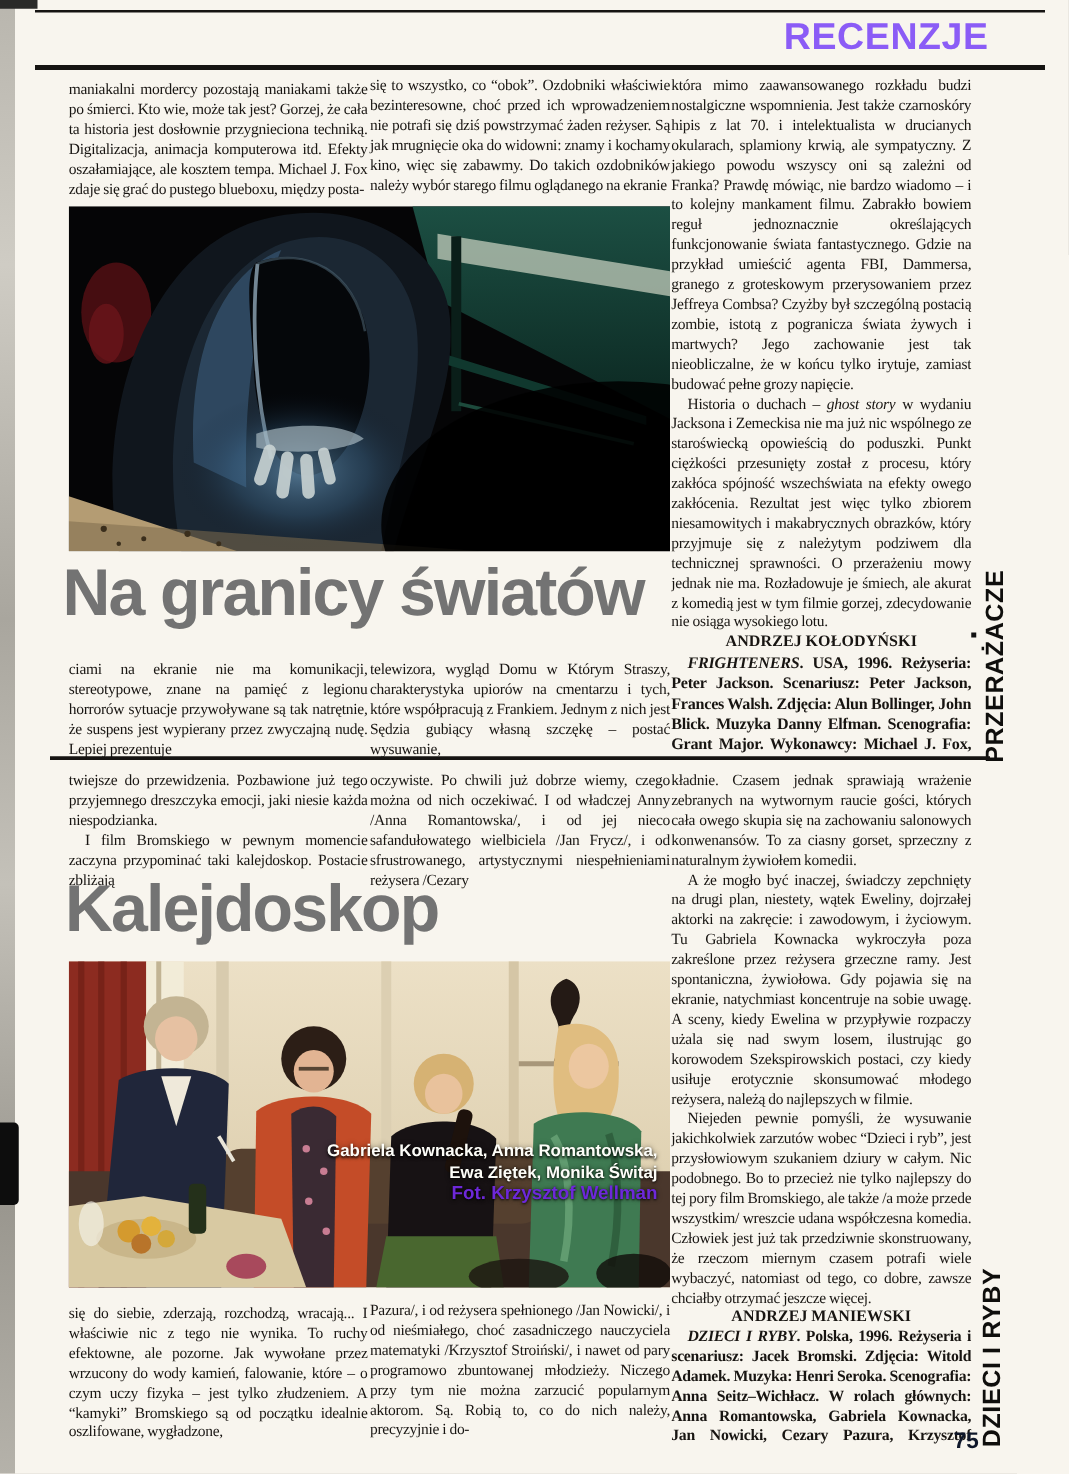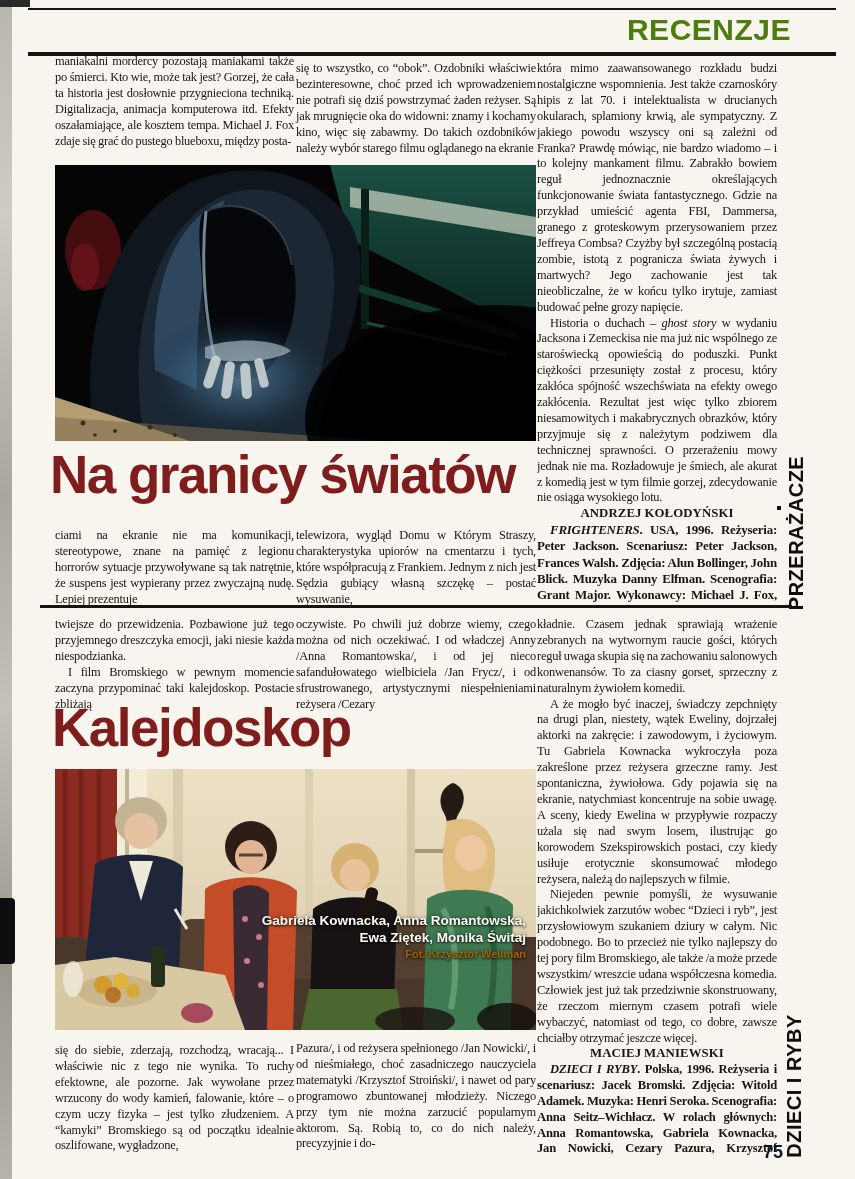--- a/index.html
+++ b/index.html
@@ -8,39 +8,39 @@
   
   .edge-left{position:absolute;left:0;top:0;width:12px;height:1179px;
              background:linear-gradient(180deg,#b9b6ae 0%,#cfccc4 18%,#a9a69e 42%,#c4c1b9 60%,#9a978f 82%,#b5b2aa 100%);}
   .edge-blob{position:absolute;left:0;top:898px;width:15px;height:66px;background:#0d0d0d;border-radius:0 4px 4px 0;}
   .edge-smudge{position:absolute;left:0;top:0;width:30px;height:7px;background:#2a2a28;}
   .rule{position:absolute;background:#161412;}
   .rule-thin{left:28px;top:8px;width:808px;height:2px;}
   .rule-thick{left:28px;top:52px;width:808px;height:4px;}
   .rule-divider{left:40px;top:605px;width:752px;height:3px;}
   .masthead{position:absolute;top:13px;right:64px;font-family:"Liberation Sans",sans-serif;
-            font-weight:bold;font-size:30px;letter-spacing:.5px;color:#4d7c0f;}
+            font-weight:bold;font-size:30px;letter-spacing:.5px;color:#8b5cf6;}
   .bodytext{font-size:12.4px;line-height:15.9px;letter-spacing:-.22px;word-spacing:-.4px;
             text-align:justify;}
   .bodytext p{margin:0;}
   .col{position:absolute;}
   .ind{text-indent:13px;}
   .headline{position:absolute;font-family:"Liberation Sans",sans-serif;font-weight:bold;
-            color:#7f1d1d;letter-spacing:-1.5px;white-space:nowrap;}
+            color:#737373;letter-spacing:-1.5px;white-space:nowrap;}
   .headline1{left:50px;top:444px;font-size:53px;}
   .headline2{left:52px;top:697px;font-size:53px;}
   .author{font-weight:bold;text-align:center;font-size:12.8px;letter-spacing:.1px;}
   .credits{font-weight:bold;font-size:12.9px;line-height:16.2px;text-align:justify;
            letter-spacing:-.2px;margin-top:3px;text-indent:13px;}
   .credits .ctitle{font-style:italic;}
   .photo{position:absolute;display:block;}
   .caption{position:absolute;right:10px;bottom:28px;text-align:right;color:#fdfdf8;
            font-family:"Liberation Sans",sans-serif;font-weight:bold;font-size:13.5px;line-height:17px;
            text-shadow:0 1px 2px rgba(0,0,0,.8),0 0 4px rgba(0,0,0,.5);}
-  .caption .credit{font-size:11px;color:#a16207;}
+  .caption .credit{font-size:15px;color:#6d28d9;}
   .sidelabel{position:absolute;font-family:"Liberation Sans",sans-serif;font-weight:bold;
              font-size:20px;letter-spacing:.5px;color:#0f0e0c;text-align:center;white-space:nowrap;
              transform:rotate(-90deg);}
   .side1{left:704px;top:521px;width:186px;height:24px;}
   .side2{left:715px;top:1074px;width:160px;height:24px;}
   .bullet{position:absolute;left:777px;top:506px;width:4px;height:4px;background:#111;}
   .pagenum{position:absolute;left:763px;top:1142px;font-family:"Liberation Sans",sans-serif;
            font-weight:bold;font-size:18px;color:#0f172a;}
 </style>
 </head>
@@ -49,21 +49,21 @@
 <div class="page">
 
   <div class="edge-left"></div>
   <div class="edge-blob"></div>
   <div class="edge-smudge"></div>
 
   <div class="rule rule-thin"></div>
   <div class="masthead">RECENZJE</div>
   <div class="rule rule-thick"></div>
 
-  <div class="col bodytext" style="left:55px;top:54px;width:239px;">
+  <div class="col bodytext" style="left:55px;top:64px;width:239px;">
     <p>maniakalni mordercy pozostają maniakami także po śmierci. Kto wie, może tak jest? Gorzej, że cała ta historia jest dosłownie przygnieciona techniką. Digitalizacja, animacja komputerowa itd. Efekty oszałamiające, ale kosztem tempa. Michael J. Fox zdaje się grać do pustego blueboxu, między posta-</p>
   </div>
   <div class="col bodytext" style="left:296px;top:61px;width:240px;">
     <p>się to wszystko, co “obok”. Ozdobniki właściwie bezinteresowne, choć przed ich wprowadzeniem nie potrafi się dziś powstrzymać żaden reżyser. Są jak mrugnięcie oka do widowni: znamy i kochamy kino, więc się zabawmy. Do takich ozdobników należy wybór starego filmu oglądanego na ekranie</p>
   </div>
 
   <div class="col bodytext" style="left:537px;top:61px;width:240px;height:545px;overflow:hidden;">
     <p>która mimo zaawansowanego rozkładu budzi nostalgiczne wspomnienia. Jest także czarnoskóry hipis z lat 70. i intelektualista w drucianych okularach, splamiony krwią, ale sympatyczny. Z jakiego powodu wszyscy oni są zależni od Franka? Prawdę mówiąc, nie bardzo wiadomo – i to kolejny mankament filmu. Zabrakło bowiem reguł jednoznacznie określających funkcjonowanie świata fantastycznego. Gdzie na przykład umieścić agenta FBI, Dammersa, granego z groteskowym przerysowaniem przez Jeffreya Combsa? Czyżby był szczególną postacią zombie, istotą z pogranicza świata żywych i martwych? Jego zachowanie jest tak nieobliczalne, że w końcu tylko irytuje, zamiast budować pełne grozy napięcie.</p>
     <p class="ind"><span>Historia o duchach – </span><i>ghost story</i><span> w wydaniu Jacksona i Zemeckisa nie ma już nic wspólnego ze staroświecką opowieścią do poduszki. Punkt ciężkości przesunięty został z procesu, który zakłóca spójność wszechświata na efekty owego zakłócenia. Rezultat jest więc tylko zbiorem niesamowitych i makabrycznych obrazków, który przyjmuje się z należytym podziwem dla technicznej sprawności. O przerażeniu mowy jednak nie ma. Rozładowuje je śmiech, ale akurat z komedią jest w tym filmie gorzej, zdecydowanie nie osiąga wysokiego lotu.</span></p>
     <p class="author">ANDRZEJ KOŁODYŃSKI</p>
@@ -132,24 +132,24 @@
 
   <div class="col bodytext" style="left:55px;top:617px;width:239px;">
     <p>twiejsze do przewidzenia. Pozbawione już tego przyjemnego dreszczyka emocji, jaki niesie każda niespodzianka.</p>
     <p class="ind">I film Bromskiego w pewnym momencie zaczyna przypominać taki kalejdoskop. Postacie zbliżają</p>
   </div>
   <div class="col bodytext" style="left:296px;top:617px;width:240px;">
     <p>oczywiste. Po chwili już dobrze wiemy, czego można od nich oczekiwać. I od władczej Anny /Anna Romantowska/, i od jej nieco safandułowatego wielbiciela /Jan Frycz/, i od sfrustrowanego, artystycznymi niespełnieniami reżysera /Cezary</p>
   </div>
 
   <div class="col bodytext" style="left:537px;top:617px;width:240px;height:542px;overflow:hidden;">
-    <p>kładnie. Czasem jednak sprawiają wrażenie zebranych na wytwornym raucie gości, których reguł uwaga skupia się na zachowaniu salonowych konwenansów. To za ciasny gorset, sprzeczny z naturalnym żywiołem komedii.</p>
+    <p>kładnie. Czasem jednak sprawiają wrażenie zebranych na wytwornym raucie gości, których cała owego skupia się na zachowaniu salonowych konwenansów. To za ciasny gorset, sprzeczny z naturalnym żywiołem komedii.</p>
     <p class="ind">A że mogło być inaczej, świadczy zepchnięty na drugi plan, niestety, wątek Eweliny, dojrzałej aktorki na zakręcie: i zawodowym, i życiowym. Tu Gabriela Kownacka wykroczyła poza zakreślone przez reżysera grzeczne ramy. Jest spontaniczna, żywiołowa. Gdy pojawia się na ekranie, natychmiast koncentruje na sobie uwagę. A sceny, kiedy Ewelina w przypływie rozpaczy użala się nad swym losem, ilustrując go korowodem Szekspirowskich postaci, czy kiedy usiłuje erotycznie skonsumować młodego reżysera, należą do najlepszych w filmie.</p>
     <p class="ind">Niejeden pewnie pomyśli, że wysuwanie jakichkolwiek zarzutów wobec “Dzieci i ryb”, jest przysłowiowym szukaniem dziury w całym. Nic podobnego. Bo to przecież nie tylko najlepszy do tej pory film Bromskiego, ale także /a może przede wszystkim/ wreszcie udana współczesna komedia. Człowiek jest już tak przedziwnie skonstruowany, że rzeczom miernym czasem potrafi wiele wybaczyć, natomiast od tego, co dobre, zawsze chciałby otrzymać jeszcze więcej.</p>
-    <p class="author">MACIEJ MANIEWSKI</p>
+    <p class="author">ANDRZEJ MANIEWSKI</p>
     <p class="credits" style="font-size:12.6px;line-height:15.8px;"><span class="ctitle">DZIECI I RYBY</span><span>. Polska, 1996. Reżyseria i scenariusz: Jacek Bromski. Zdjęcia: Witold Adamek. Muzyka: Henri Seroka. Scenografia: Anna Seitz–Wichłacz. W rolach głównych: Anna Romantowska, Gabriela Kownacka, Jan Nowicki, Cezary Pazura, Krzysztof Stroiński.</span></p>
   </div>
 
   <div class="headline headline2">Kalejdoskop</div>
 
   <svg class="photo" style="left:55px;top:769px;" width="481" height="261" viewBox="0 0 481 261">
     <defs>
       <linearGradient id="wall2" x1="0" y1="0" x2="0" y2="1">
         <stop offset="0%" stop-color="#ece0c6"></stop>
         <stop offset="100%" stop-color="#d9caa8"></stop>

